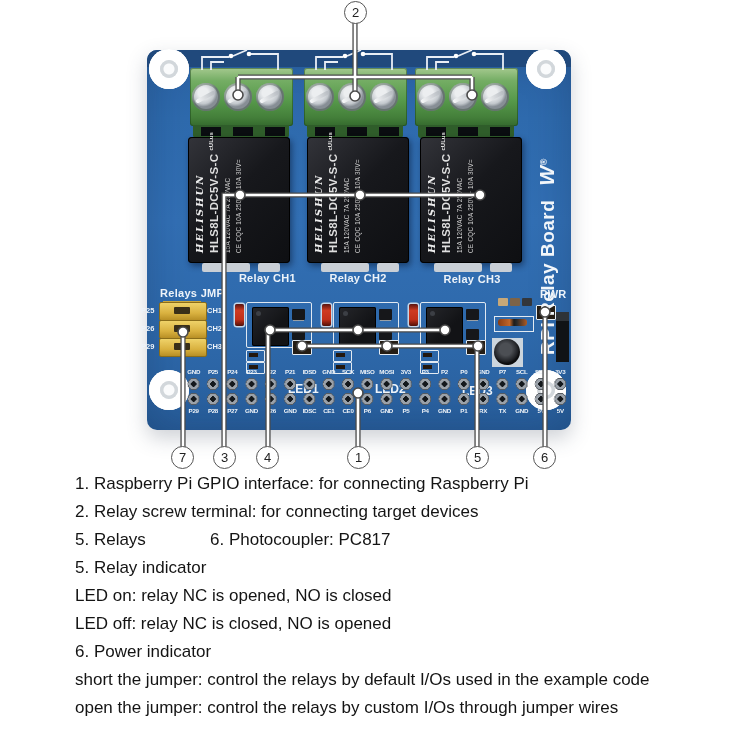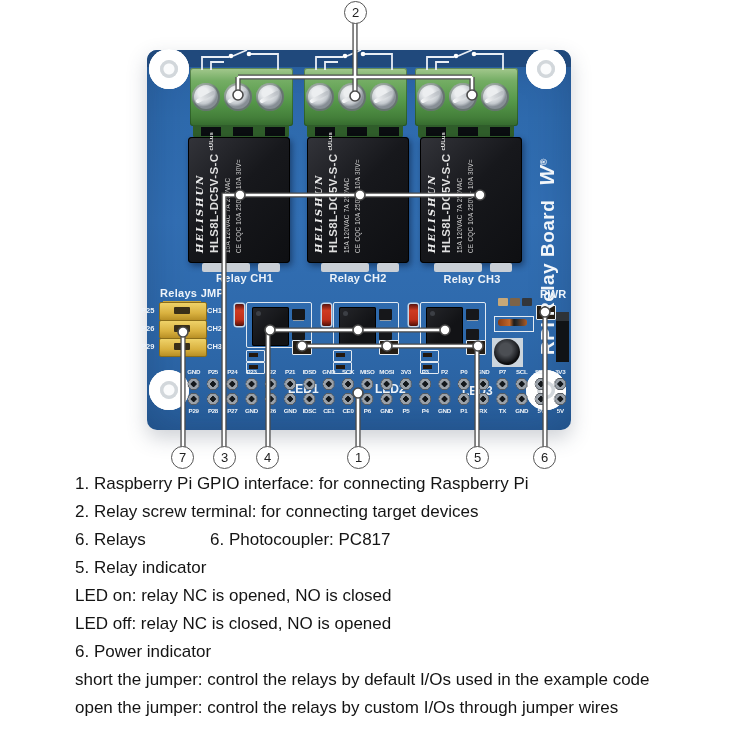--- a/index.html
+++ b/index.html
@@ -196,21 +196,21 @@
       <div class="rf-sm">CE  CQC   10A 250V~   10A 30V=</div>
     </div>
   </div>
   <div class="relay-base" style="left:202px;width:48px;"></div>
   <div class="relay-base" style="left:258px;width:22px;"></div>
   <div class="relay-base" style="left:321px;width:48px;"></div>
   <div class="relay-base" style="left:377px;width:22px;"></div>
   <div class="relay-base" style="left:434px;width:48px;"></div>
   <div class="relay-base" style="left:490px;width:22px;"></div>
 
-  <div class="silk lbl11" style="left:216px;top:272px;width:80px;text-align:left;">Relay CH1</div>
+  <div class="silk lbl11" style="left:216px;top:272px;width:80px;text-align:right;">Relay CH1</div>
   <div class="silk lbl11" style="left:318px;top:272px;width:80px;text-align:center;">Relay CH2</div>
   <div class="silk lbl11" style="left:432px;top:273px;width:80px;text-align:center;">Relay CH3</div>
 
   <div class="silk lbl11" style="left:160px;top:287px;">Relays JMP</div>
   <div class="abs jmp-body"></div>
   <div class="jcap" style="top:302px;">
       <b></b>
     </div>
   <div class="jcap" style="top:320px;">
       <b></b>
@@ -403,21 +403,21 @@
   <div class="abs co" style="left:213px;top:446px;">3</div>
   <div class="abs co" style="left:256px;top:446px;">4</div>
   <div class="abs co" style="left:347px;top:446px;">1</div>
   <div class="abs co" style="left:466px;top:446px;">5</div>
   <div class="abs co" style="left:533px;top:446px;">6</div>
 
   <div class="abs legend">
     <div class="ln">1. Raspberry Pi GPIO interface: for connecting Raspberry Pi</div>
     <div class="ln">2. Relay screw terminal: for connecting target devices</div>
     <div class="ln">
-      <span>6. Relays</span>
+      <span>5. Relays</span>
       <span class="col2">6. Photocoupler: PC817</span>
     </div>
     <div class="ln">5. Relay indicator</div>
     <div class="ln">LED on: relay NC is opened, NO is closed</div>
     <div class="ln">LED off: relay NC is closed, NO is opened</div>
     <div class="ln">6. Power indicator</div>
     <div class="ln">short the jumper: control the relays by default I/Os used in the example code</div>
     <div class="ln">open the jumper: control the relays by custom I/Os through jumper wires</div>
   </div>
 </div>

